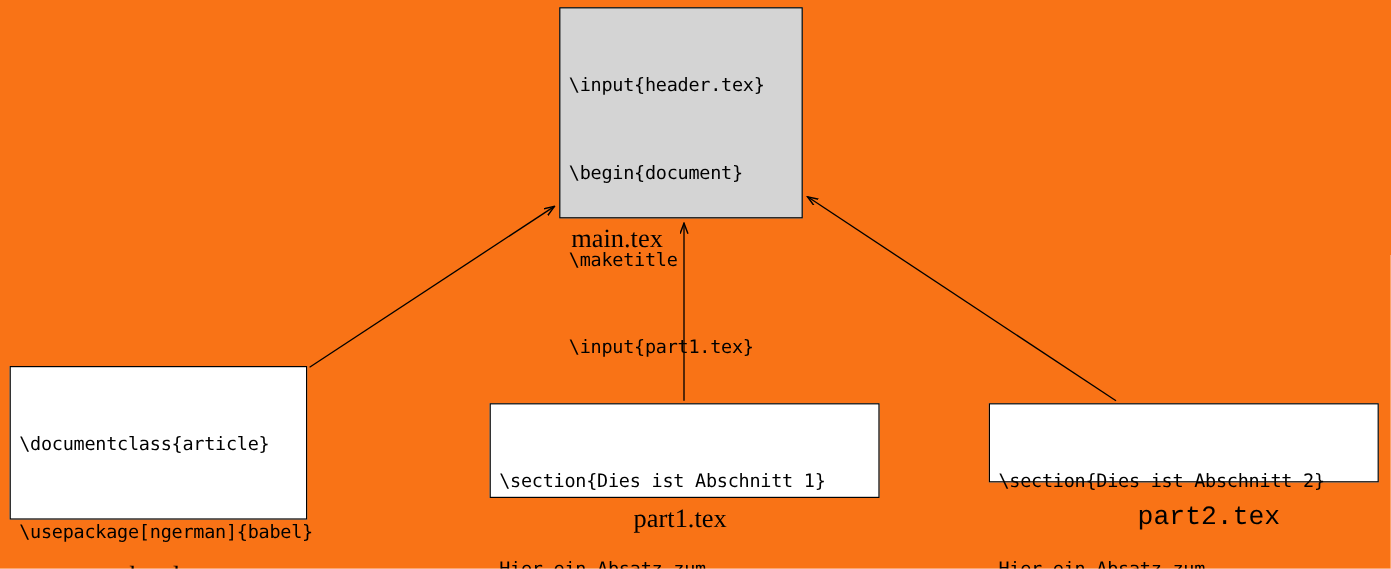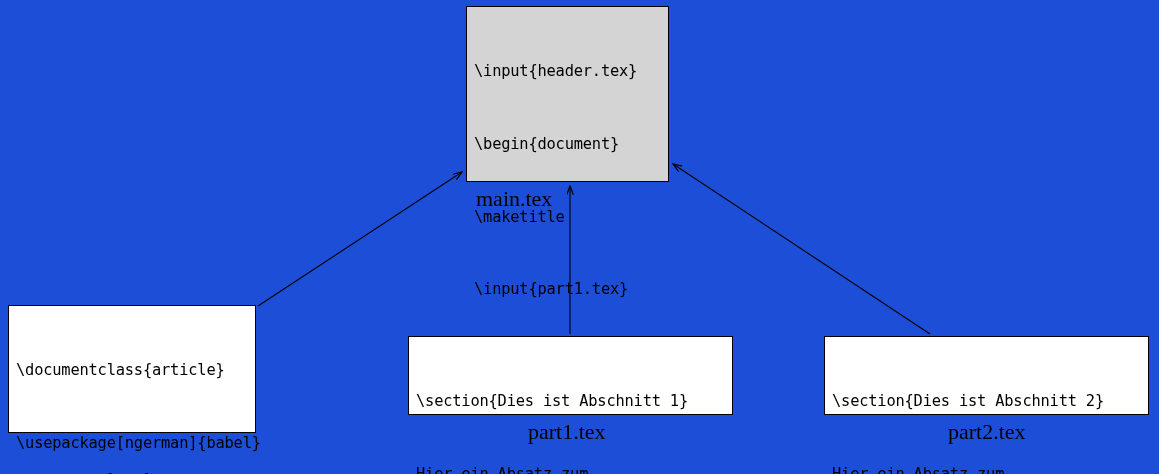--- a/index.html
+++ b/index.html
@@ -4,21 +4,21 @@
 <style>
   html, body {
     margin: 0;
     padding: 0;
     background: #ffffff;
   }
   #canvas {
     position: relative;
     width: 1159px;
     height: 474px;
-    background: #1d4ed8;
+    background: #f97316;
     overflow: hidden;
     font-family: "Liberation Serif", serif;
   }
   svg.connectors {
     position: absolute;
     left: 0;
     top: 0;
     width: 1159px;
     height: 474px;
     pointer-events: none;
@@ -57,22 +57,22 @@
 
   
   #box-header    { left: 8px;   top: 305px; width: 248px; height: 128px; }
   #label-header  { left: 108px; top: 438px; margin-top: 29px; }
 
   
   #box-part1     { left: 408px; top: 336px; width: 325px; height: 79px; }
   #label-part1   { left: 528px; top: 419px; }
 
   
-  #box-part2     { left: 824px; top: 336px; width: 325px; height: 79px; }
-  #label-part2   { left: 948px; top: 419px; }
+  #box-part2     { left: 824px; top: 336px; width: 325px; height: 66px; }
+  #label-part2   { left: 948px; top: 419px; font-family: Liberation Mono, monospace; }
 </style>
 </head>
 <body>
 
 <div id="canvas">
 
   <svg class="connectors" viewBox="0 0 1159 474" xmlns="http://www.w3.org/2000/svg">
     <defs>
       <marker id="arrow-head" markerWidth="9" markerHeight="9" refX="8" refY="3" orient="auto" markerUnits="strokeWidth">
         <path d="M0,0 L8,3 L0,6" fill="none" stroke="#000000" stroke-width="1.1"></path>

